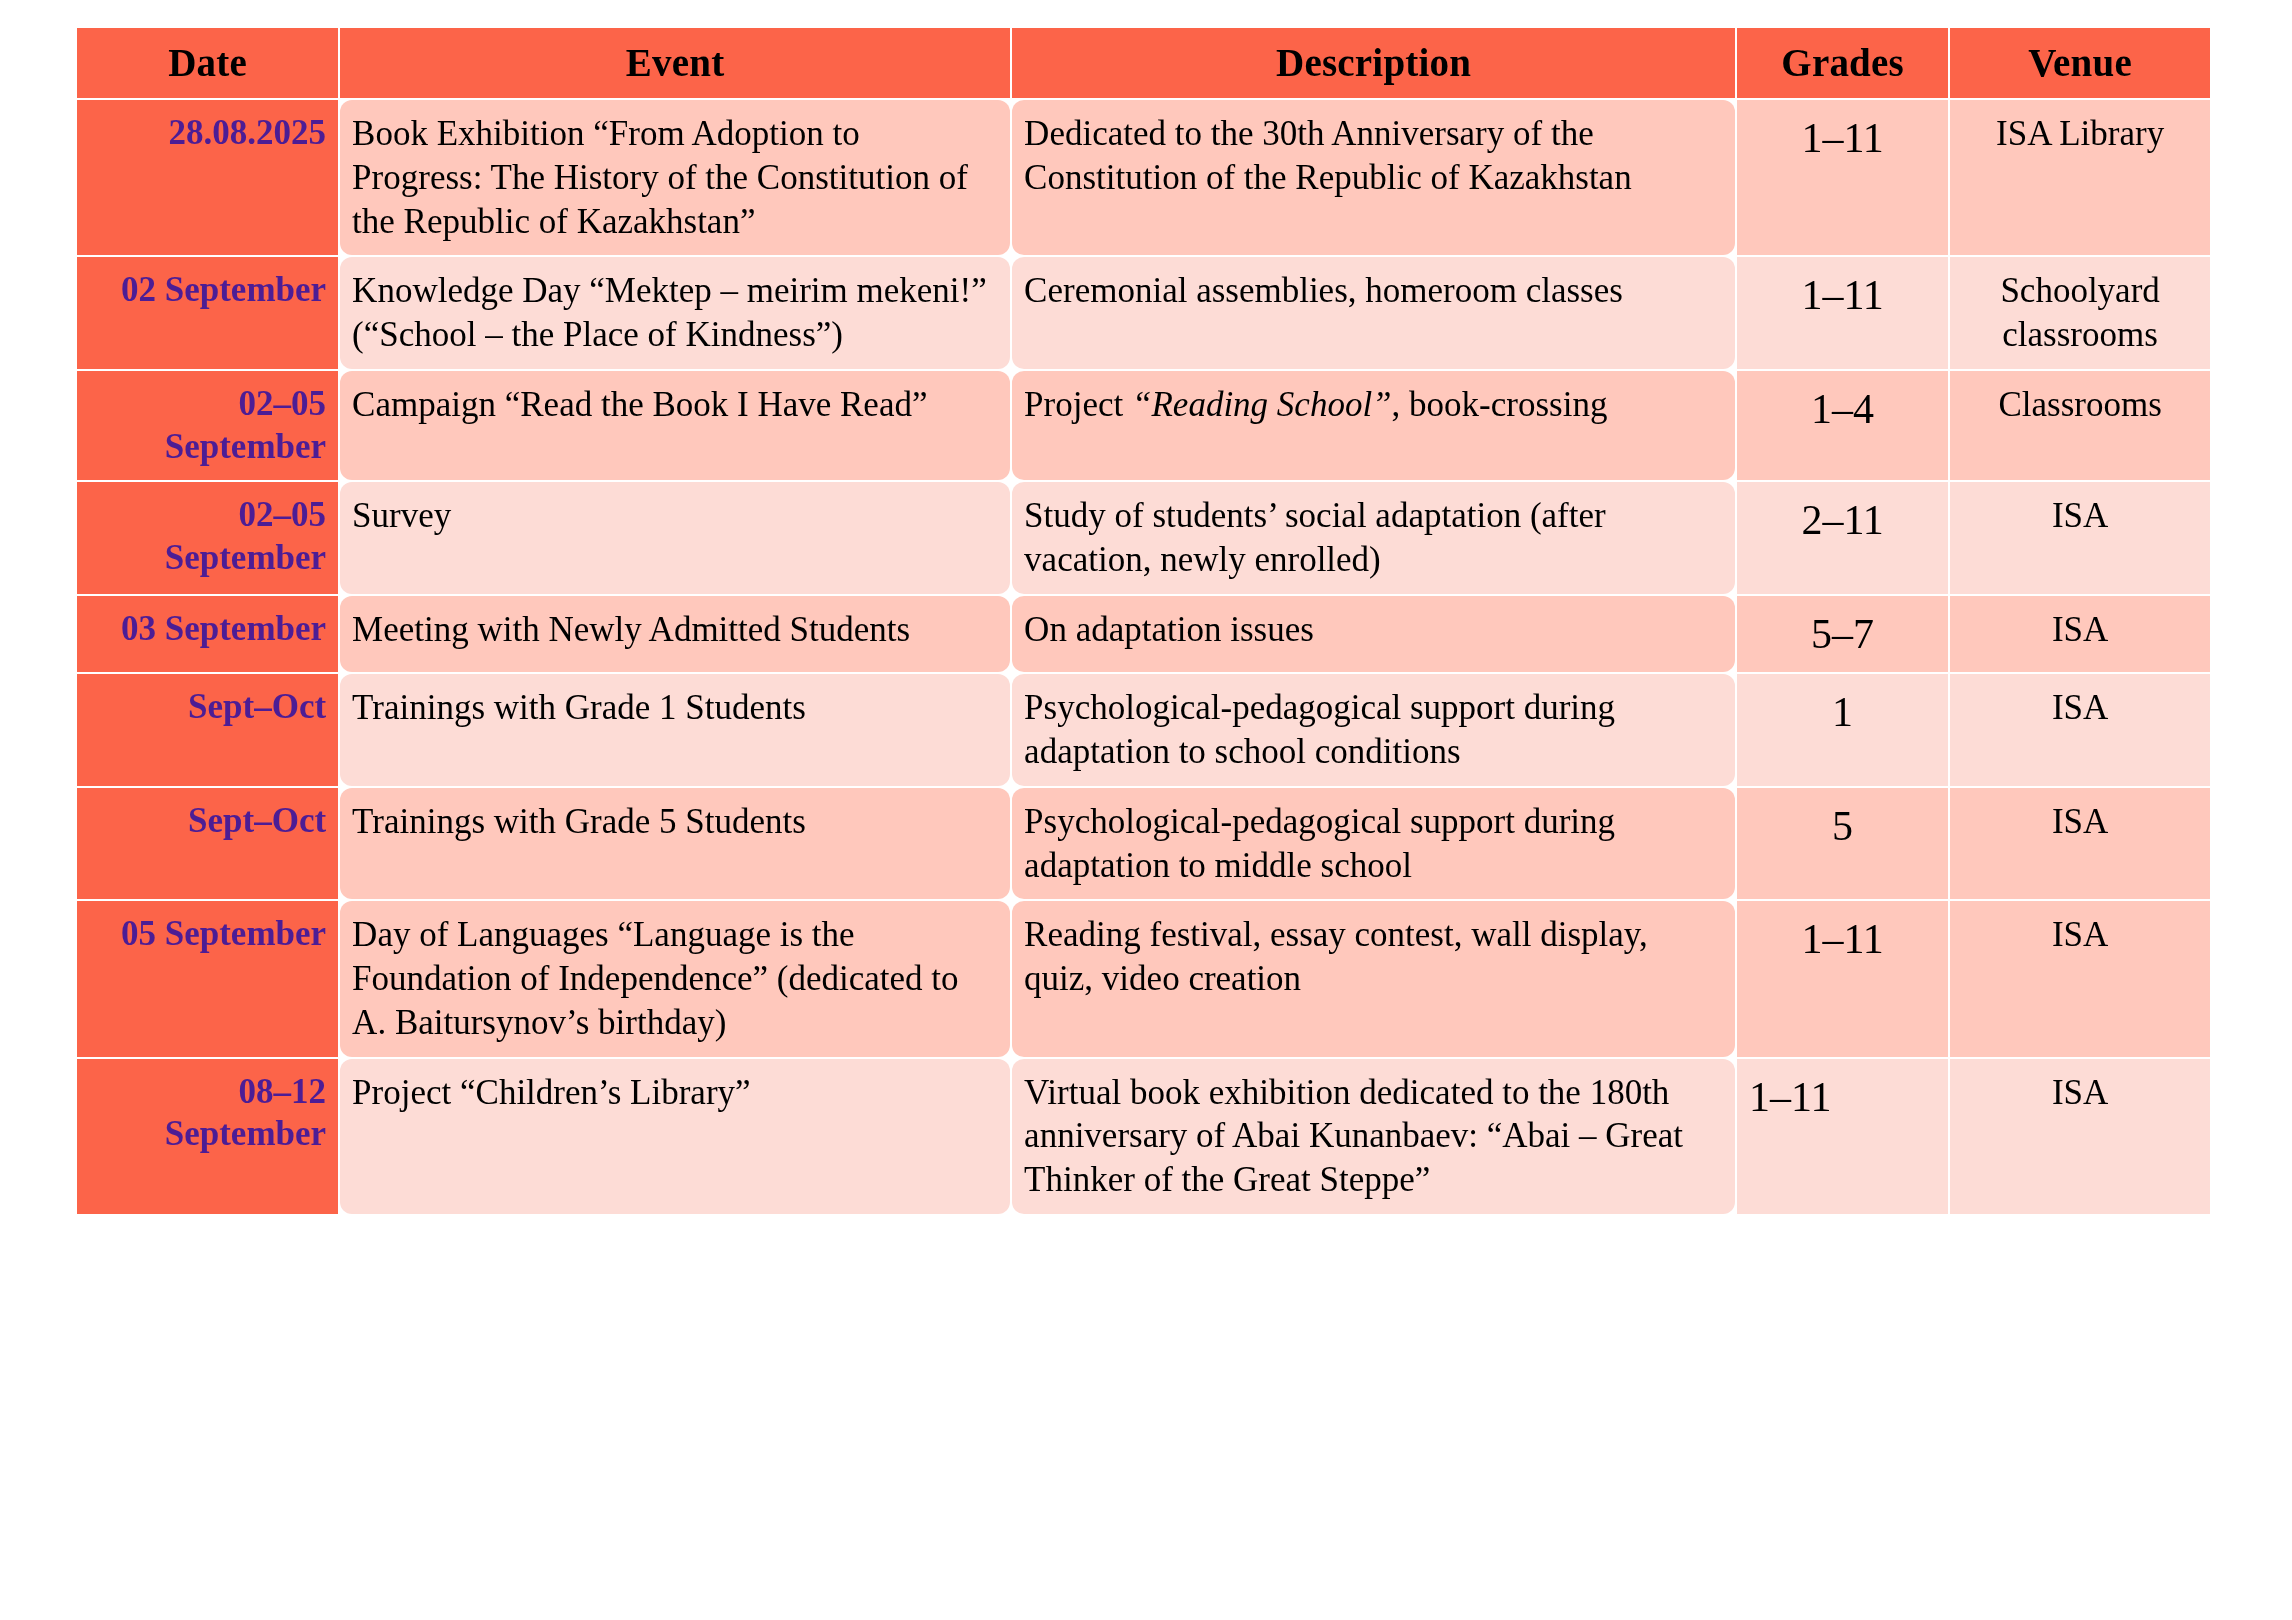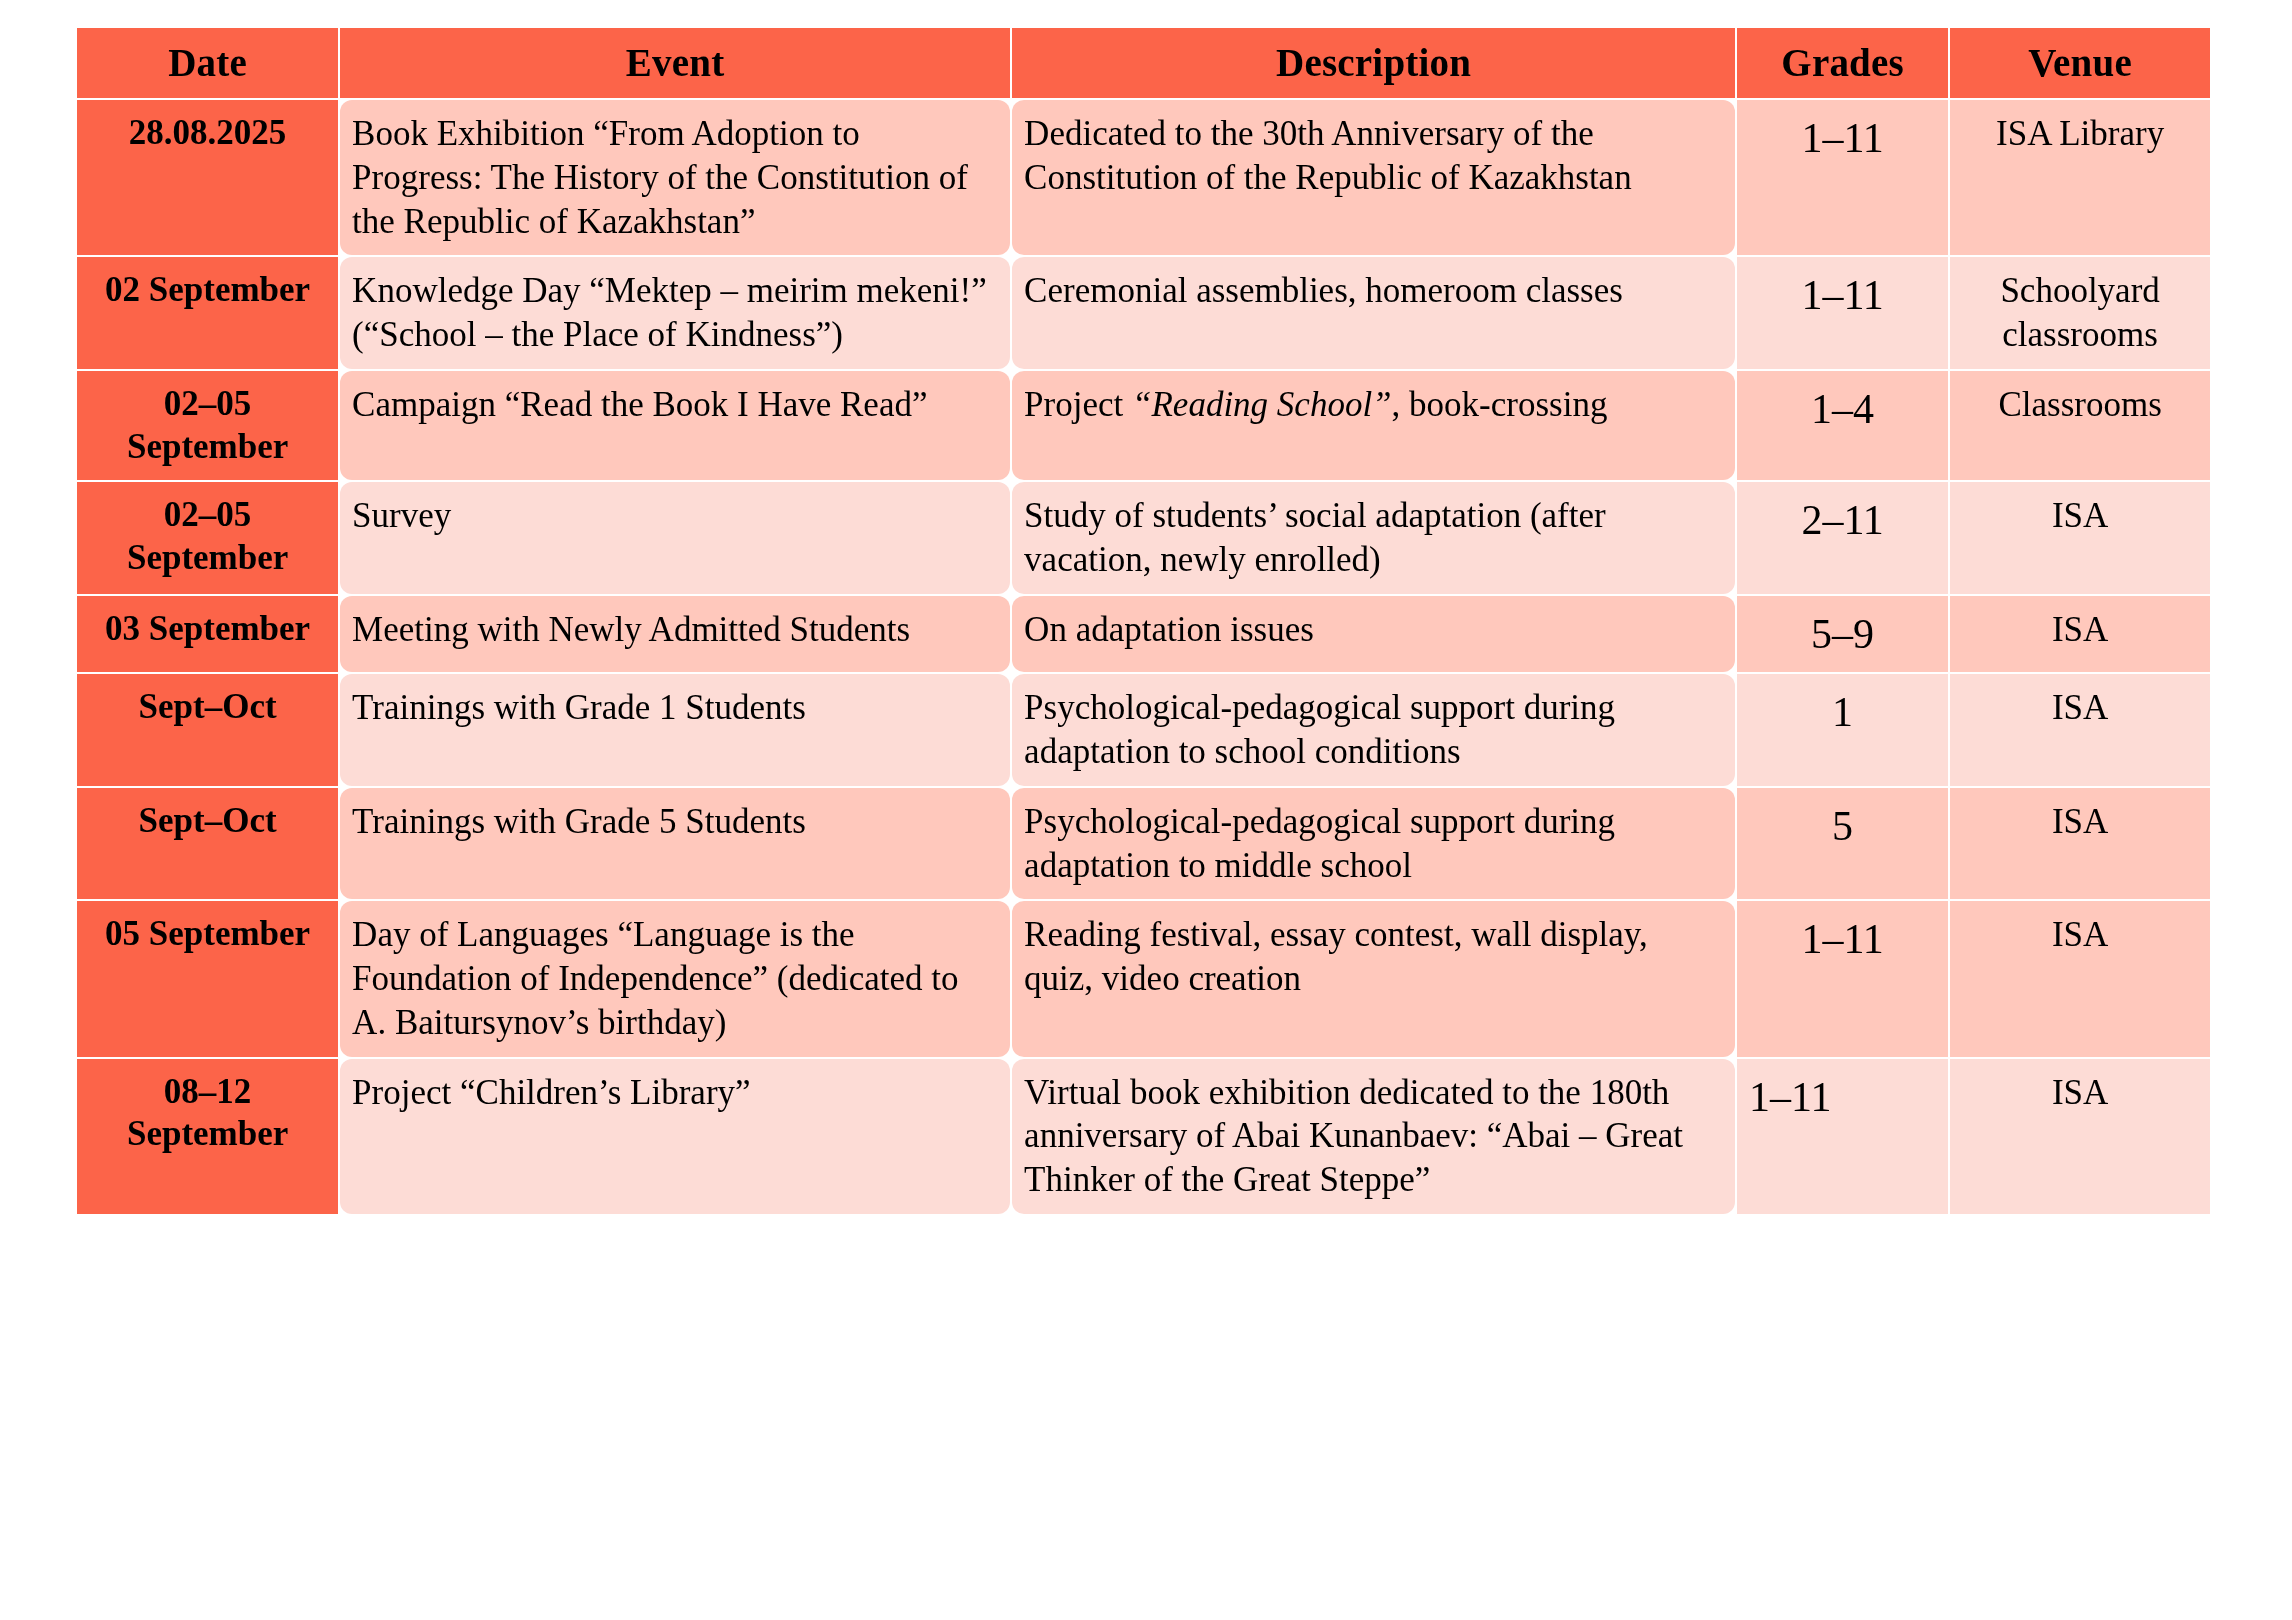--- a/index.html
+++ b/index.html
@@ -56,23 +56,23 @@
     padding: 11.8px 7.8px 15.7px 7.8px;
     letter-spacing: 0.2px;
   }
 
   
   td.date-cell {
     background: #FC6449;
     font-weight: bold;
     font-size: 35px;
     line-height: 1.22;
-    color: #000000;
+    color: #4c1d95;
     padding: 9.8px 5.9px 9.8px 11.8px;
-    text-align: center;
+    text-align: right;
   }
   
   td.body-cell {
     font-size: 35px;
     line-height: 1.25;
     color: #000000;
     padding: 9.8px 9.8px 9.8px 11.8px;
     text-align: left;
     border-radius: 12px;
   }
@@ -149,21 +149,21 @@
             <td class="date-cell">02–05 September</td>
             <td class="body-cell">Survey</td>
             <td class="body-cell">Study of students’ social adaptation (after vacation, newly enrolled)</td>
             <td class="grades-cell">2–11</td>
             <td class="venue-cell">ISA</td>
           </tr>
           <tr class="shade-dark">
             <td class="date-cell">03 September</td>
             <td class="body-cell">Meeting with Newly Admitted Students</td>
             <td class="body-cell">On adaptation issues</td>
-            <td class="grades-cell">5–9</td>
+            <td class="grades-cell">5–7</td>
             <td class="venue-cell">ISA</td>
           </tr>
           <tr class="shade-light">
             <td class="date-cell">Sept–Oct</td>
             <td class="body-cell">Trainings with Grade 1 Students</td>
             <td class="body-cell">Psychological-pedagogical support during adaptation to school conditions</td>
             <td class="grades-cell">1</td>
             <td class="venue-cell">ISA</td>
           </tr>
           <tr class="shade-dark">

